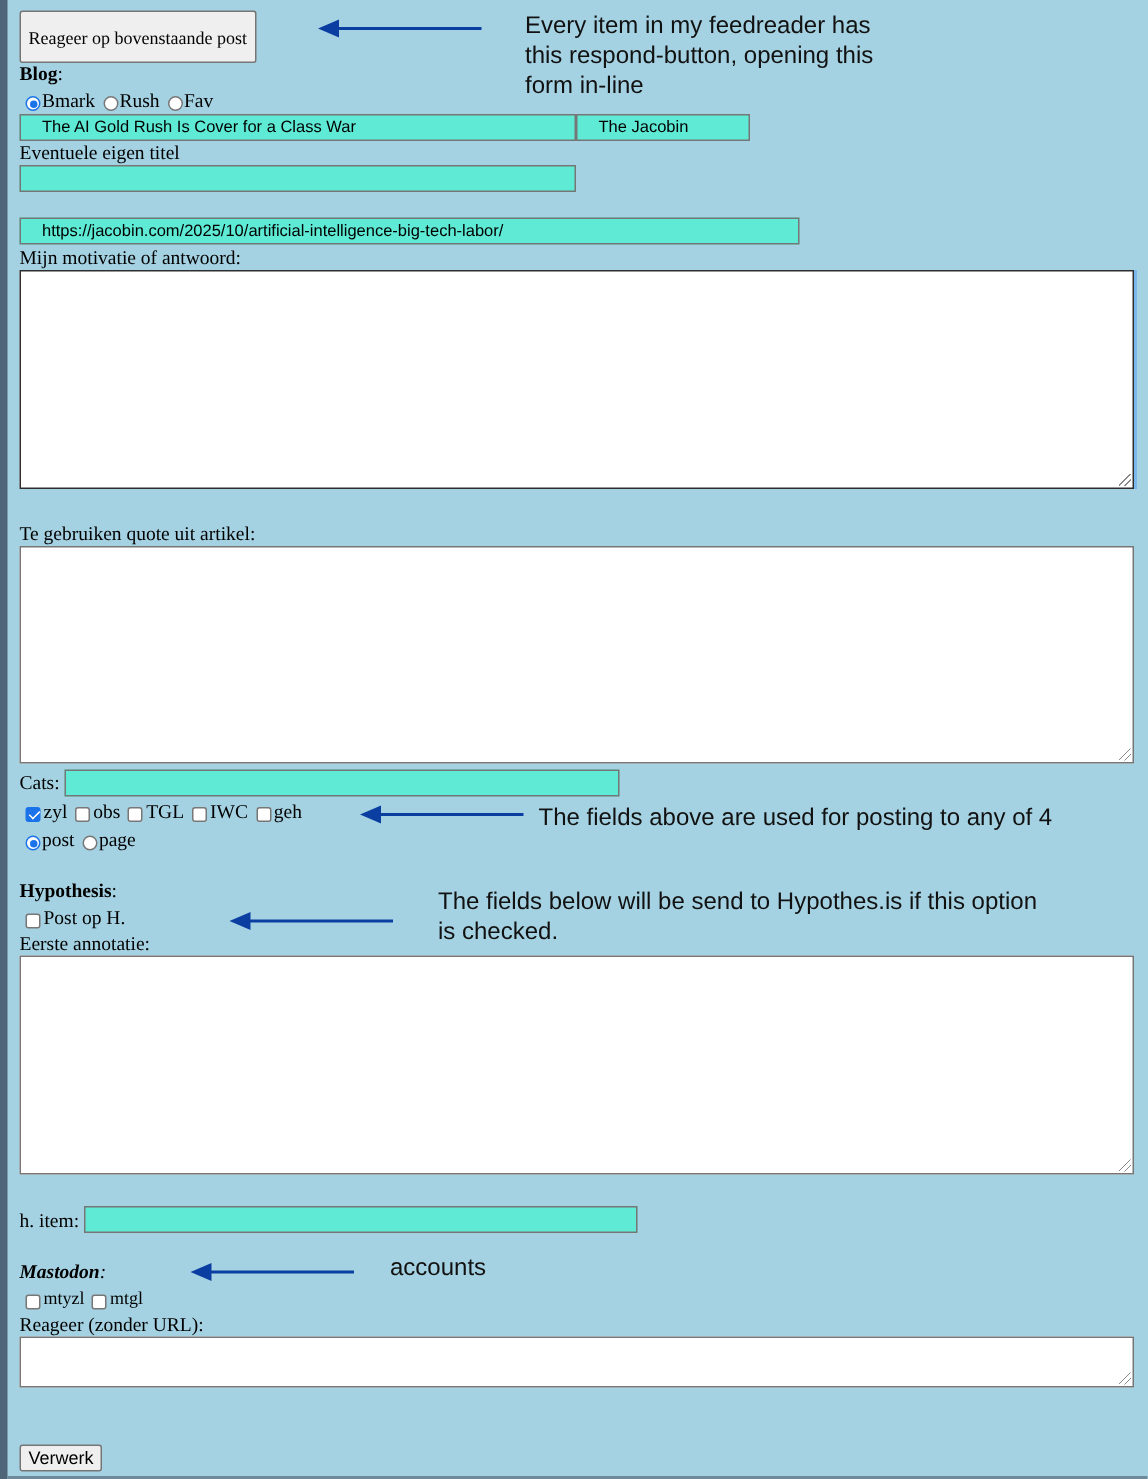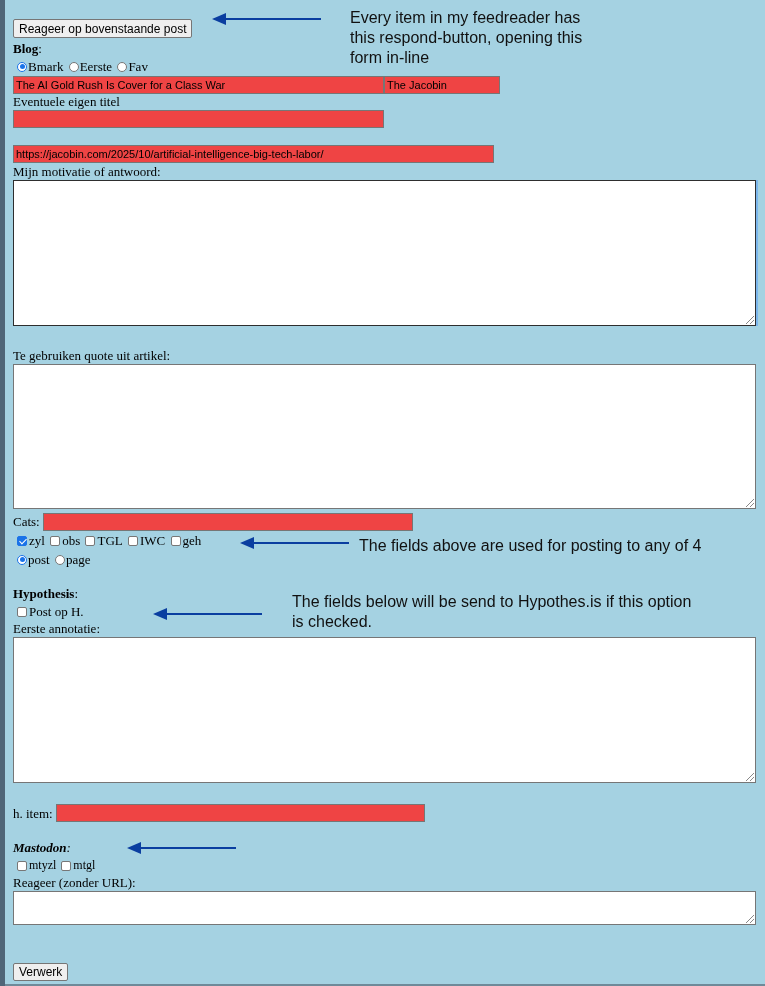--- a/index.html
+++ b/index.html
@@ -13,35 +13,35 @@
     .bottom-edge { position: absolute; left: 5px; right: 0; top: 984px; height: 2px; background: #6f8a99; }
     .btn {
       position: absolute; font-family: "Liberation Sans", sans-serif; font-size: 12px;
       background: #efefef; border: 1px solid #767676; border-radius: 2px;
       padding: 0 5px; height: 18px; line-height: 16px; box-sizing: border-box; color: #000;
       white-space: nowrap; cursor: pointer;
     }
     .label { position: absolute; font-family: "Liberation Serif", serif; font-size: 13px; line-height: 15px; white-space: nowrap; }
     .bold { font-weight: bold; }
     .tinput {
-      position: absolute; box-sizing: border-box; background: #ef4444;
+      position: absolute; box-sizing: border-box; background: #5eead4;
       border: 1px solid #767676; height: 18px;
       font-family: "Liberation Sans", sans-serif; font-size: 11px; line-height: 16px;
-      padding: 0 2px; white-space: nowrap; overflow: hidden; color: #000;
+      padding: 0 14px; white-space: nowrap; overflow: hidden; color: #000;
     }
     .tarea {
       position: absolute; box-sizing: border-box; background: #fff;
       border: 1px solid #767676;
     }
     .tarea.focused { border: 1px solid #2e2e2e; box-shadow: 2px 0 0 #7bb6ec; }
     .grip {
       position: absolute; right: 1px; bottom: 1px; width: 8px; height: 8px;
       background: linear-gradient(135deg, transparent 45%, #888 45%, #888 52%, transparent 52%, transparent 70%, #888 70%, #888 77%, transparent 77%);
     }
-    .opt { display: inline-flex; align-items: center; }
+    .opt { display: inline-flex; align-items: flex-end; }
     .radio {
       display: inline-block; width: 10px; height: 10px; border-radius: 50%;
       border: 1px solid #777; background: #fff; box-sizing: border-box; margin: 0 1px 0 2px; position: relative; top: 0px;
     }
     .radio.on { border: 1px solid #1a73e8; background: #fff; }
     .radio.on::after { content: ""; position: absolute; left: 1.5px; top: 1.5px; width: 5px; height: 5px; border-radius: 50%; background: #1a73e8; }
     .check {
       display: inline-block; width: 10px; height: 10px; border-radius: 2px;
       border: 1px solid #777; background: #fff; box-sizing: border-box; margin: 0 2px 0 2px; position: relative;
     }
@@ -56,46 +56,46 @@
     .arrow { position: absolute; height: 12px; }
     .arrow .shaft { position: absolute; right: 0; top: 5px; height: 2px; background: #0a3ea0; }
     .arrow .head { position: absolute; left: 0; top: 0; width: 0; height: 0; border-top: 6px solid transparent; border-bottom: 6px solid transparent; border-right: 14px solid #0a3ea0; }
   </style>
 </head>
 <body>
 
 <div class="stripe"></div>
 <div class="bottom-edge"></div>
 
-<button class="btn" style="left:13px; top:19px; height:19px;">Reageer op bovenstaande post</button>
+<button class="btn" style="left:13px; top:7px; height:35px;font-family:Liberation Serif, serif;">Reageer op bovenstaande post</button>
 
 <div class="label" style="left:13px; top:41px;text-align:center;"><span class="bold">Blog</span><span>:</span></div>
 
 <div class="label" style="left:15px; top:59px;">
   <span class="opt">
       <span class="radio on"></span>
       <span>Bmark</span>
     </span>
   <span class="opt">
       <span class="radio"></span>
-      <span>Eerste</span>
+      <span>Rush</span>
     </span>
   <span class="opt">
       <span class="radio"></span>
       <span>Fav</span>
     </span>
 </div>
 
 <div class="tinput" style="left:13px; top:76px; width:371px;">The AI Gold Rush Is Cover for a Class War</div>
 <div class="tinput" style="left:384px; top:76px; width:116px;">The Jacobin</div>
 
 <div class="label" style="left:13px; top:94px;">Eventuele eigen titel</div>
 <div class="tinput" style="left:13px; top:110px; width:371px;"></div>
 
-<div class="tinput" style="left:13px; top:145px; width:481px;">https://jacobin.com/2025/10/artificial-intelligence-big-tech-labor/</div>
+<div class="tinput" style="left:13px; top:145px; width:520px;">https://jacobin.com/2025/10/artificial-intelligence-big-tech-labor/</div>
 
 <div class="label" style="left:13px; top:164px;">Mijn motivatie of antwoord:</div>
 <div class="tarea focused" style="left:13px; top:180px; width:743px; height:146px;">
     <div class="grip"></div>
   </div>
 
 <div class="label" style="left:13px; top:348px;">Te gebruiken quote uit artikel:</div>
 <div class="tarea" style="left:13px; top:364px; width:743px; height:145px;">
     <div class="grip"></div>
   </div>
@@ -195,13 +195,14 @@
 <div class="note" style="left:292px; top:592px;">
   <div>The fields below will be send to Hypothes.is if this option</div>
   <div>is checked.</div>
 </div>
 
 <div class="arrow" style="left:127px; top:842px; width:109px;">
     <div class="head"></div>
     <div class="shaft" style="width:97px;"></div>
   </div>
 <div class="note" style="left:260px; top:836px;">
+  <div>accounts</div>
 </div>
 
 </body></html>

